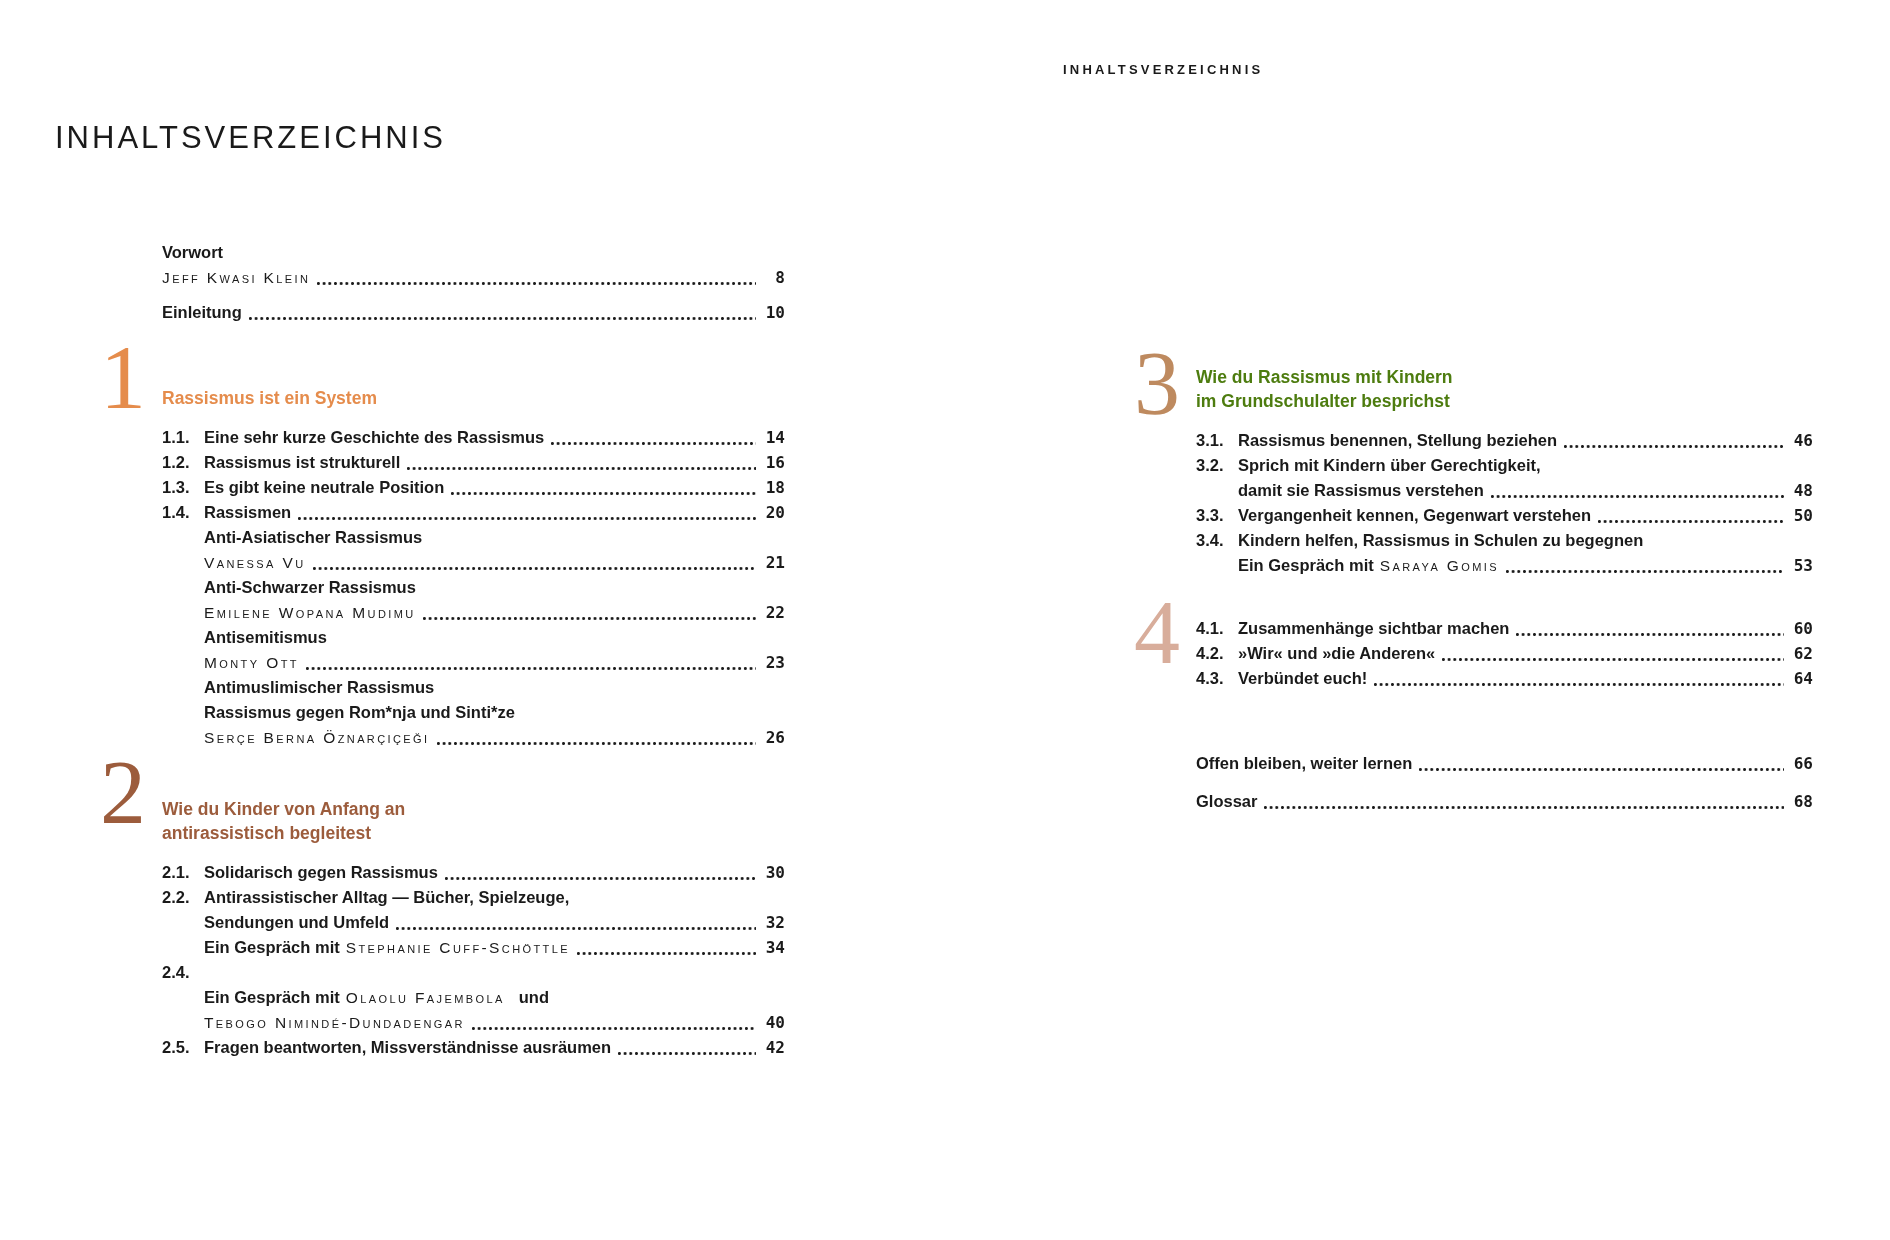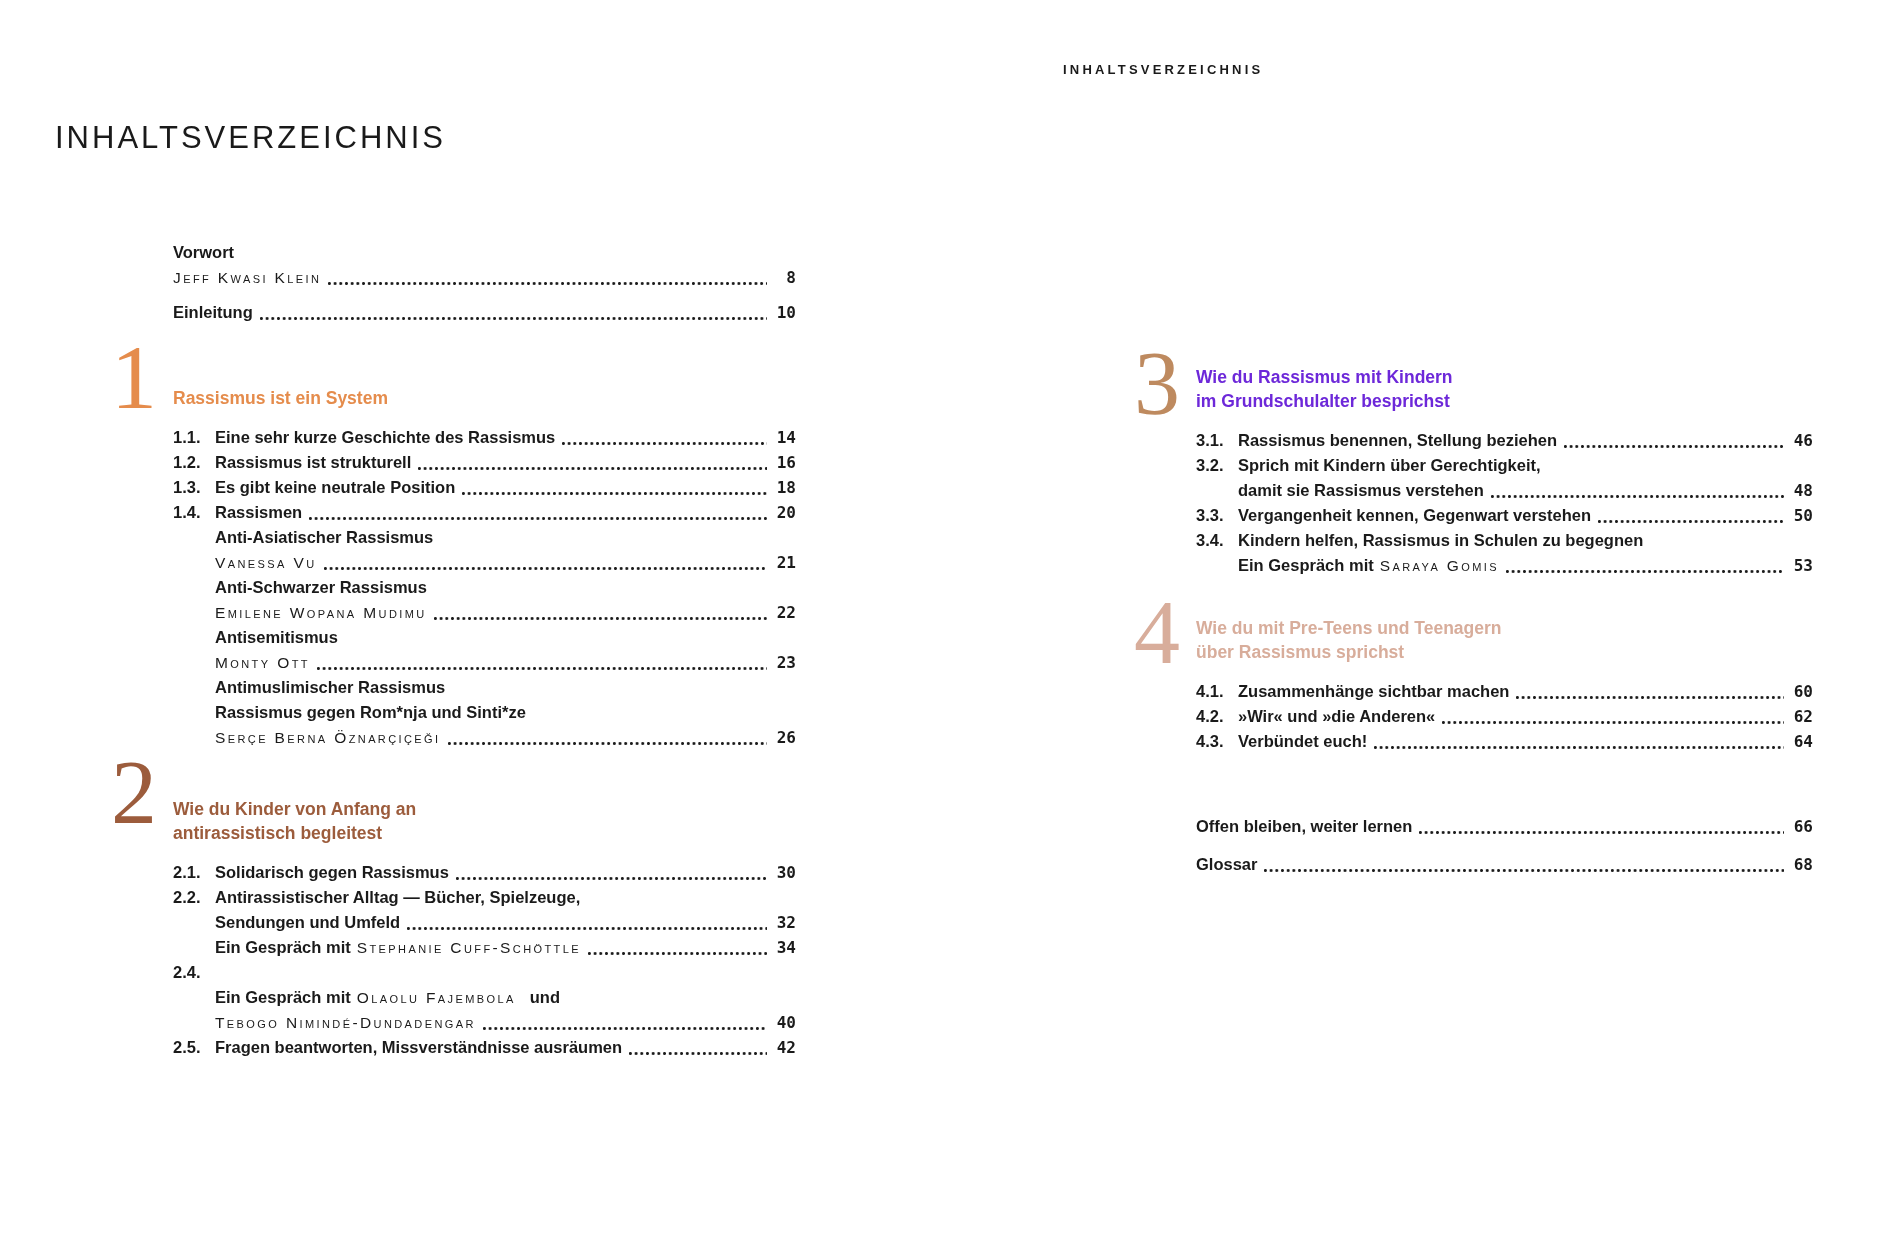--- a/index.html
+++ b/index.html
@@ -9,21 +9,21 @@
   }
   .running-header{
     position:absolute;left:1063px;top:62px;
     font-size:13px;font-weight:700;letter-spacing:3.2px;
   }
   .page-title{
     position:absolute;left:55px;top:120px;margin:0;
     font-size:31px;font-weight:500;letter-spacing:3px;
   }
   .col{position:absolute;}
-  .col-left{left:173px;top:240px;width:623px;}
+  .col-left{left:162px;top:240px;width:623px;}
   .col-right{left:1196px;top:365px;width:617px;}
 
   .row{display:flex;align-items:baseline;min-height:25px;line-height:25px;font-size:16.5px;}
   .row.ind{padding-left:42px;}
   .num{flex:0 0 42px;font-weight:700;}
   .txt{font-weight:700;}
   .caps{font-variant:small-caps;font-weight:400;font-size:15.5px;letter-spacing:2.4px;text-align:center;}
   .row .txt + .caps{margin-left:6px;}
   .row .caps + .txt{margin-left:14px;}
   .leader{
@@ -194,21 +194,21 @@
           <span class="page-num">42</span>
         </div>
       </div>
     </section>
   </div>
 
   <div class="col col-right">
 
     <section class="chapter ch3">
       <div class="ch-num" style="color: rgb(190, 138, 95);">3</div>
-      <div class="ch-title" style="color: #6d28d9;">
+      <div class="ch-title" style="color: #4d7c0f;">
         <div>Wie du Rassismus mit Kindern</div>
         <div>im Grundschulalter besprichst</div>
       </div>
       <div class="entries">
         <div class="row">
           <span class="num">3.1.</span>
           <span class="txt">Rassismus benennen, Stellung beziehen</span>
           <span class="leader"></span>
           <span class="page-num">46</span>
         </div>
@@ -235,24 +235,20 @@
           <span class="txt">Ein Gespräch mit</span>
           <span class="caps">Saraya Gomis</span>
           <span class="leader"></span>
           <span class="page-num">53</span>
         </div>
       </div>
     </section>
 
     <section class="chapter ch4">
       <div class="ch-num" style="color: rgb(216, 173, 155);">4</div>
-      <div class="ch-title" style="color: rgb(216, 173, 155);">
-        <div>Wie du mit Pre-Teens und Teenagern</div>
-        <div>über Rassismus sprichst</div>
-      </div>
       <div class="entries">
         <div class="row">
           <span class="num">4.1.</span>
           <span class="txt">Zusammenhänge sichtbar machen</span>
           <span class="leader"></span>
           <span class="page-num">60</span>
         </div>
         <div class="row">
           <span class="num">4.2.</span>
           <span class="txt">»Wir« und »die Anderen«</span>

